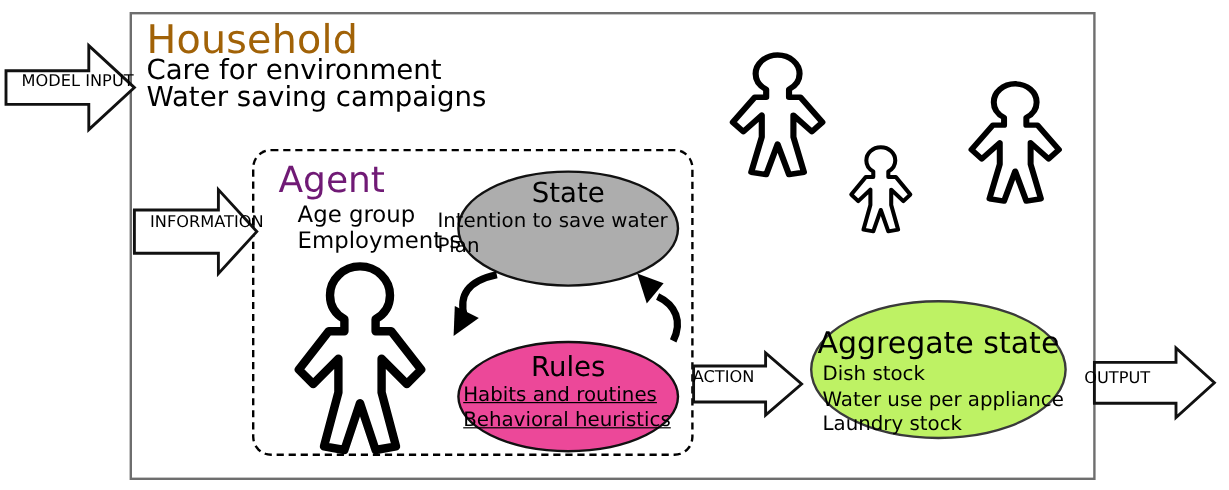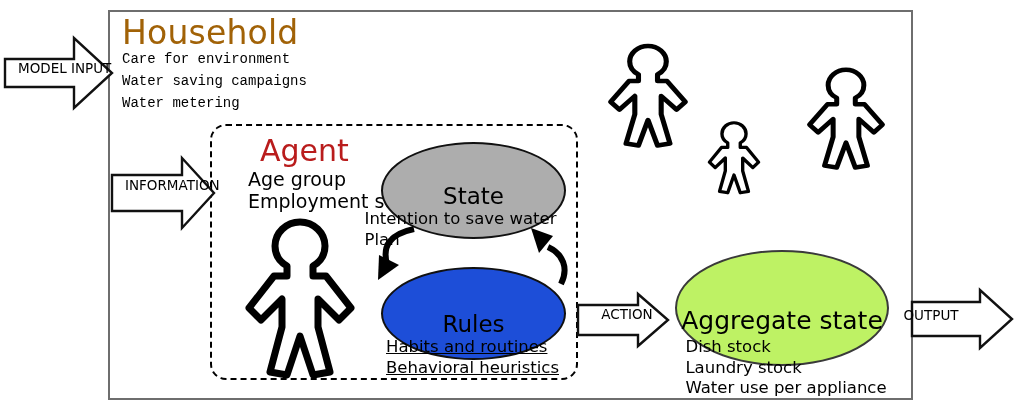--- a/index.html
+++ b/index.html
@@ -33,46 +33,44 @@
     top: 14px;
     font-size: 33px;
     line-height: 38px;
     color: #a16207;
     letter-spacing: 0.2px;
     white-space: nowrap;
   }
   #household-list {
     left: 122px;
     top: 48px;
-    font-size: 14px;
+    font-size: 23px;
     line-height: 22px;
     color: #000;
     white-space: nowrap;
-    font-family: Liberation Mono, monospace;
   }
 
   
   #agent-box {
     left: 210px;
     top: 124px;
     width: 368px;
     height: 256px;
     border: 2px dashed #000;
     border-radius: 16px;
     box-sizing: border-box;
     background: transparent;
   }
   #agent-title {
     left: 232px;
     top: 134px;
     font-size: 30px;
     line-height: 34px;
-    color: #b91c1c;
-    white-space: nowrap;
-    margin-left: 28px;
+    color: #701a75;
+    white-space: nowrap;
   }
   #agent-list {
     left: 232px;
     top: 168px;
     font-size: 19px;
     line-height: 22px;
     color: #000;
     white-space: nowrap;
     margin-left: 16px;
   }
@@ -85,21 +83,20 @@
     display: flex;
     flex-direction: column;
     align-items: center;
   }
   .ellipse .etitle {
     font-size: 23px;
     line-height: 26px;
     color: #000;
     text-align: center;
     white-space: nowrap;
-    margin-top: 35px;
   }
   .ellipse .elist {
     font-size: 16.5px;
     line-height: 20.5px;
     color: #000;
     text-align: left;
     white-space: nowrap;
   }
 
   #state-ellipse {
@@ -107,24 +104,24 @@
     top: 142px;
     width: 185px;
     height: 97px;
     background: #adadad;
     padding-top: 4px;
   }
   #state-ellipse .elist { margin-left: -26px; }
 
   #rules-ellipse {
     left: 381px;
-    top: 267px;
+    top: 284px;
     width: 185px;
     height: 93px;
-    background: #1d4ed8;
+    background: #ec4899;
     padding-top: 7px;
   }
   #rules-ellipse .elist { margin-left: -2px; text-decoration: underline; }
 
   #aggregate-ellipse {
     left: 675px;
     top: 250px;
     width: 214px;
     height: 116px;
     background: #bef264;
@@ -145,21 +142,21 @@
   .arrow-label {
     position: absolute;
     color: #000;
     white-space: nowrap;
     text-align: center;
     padding-left: 12px;
   }
 
   #model-input-label { left: 6px; top: 60px; width: 92px; font-size: 13.5px; }
   #information-label { left: 113px; top: 177px; width: 76px; font-size: 13.5px; }
-  #action-label { left: 586px; top: 306px; width: 58px; font-size: 13.5px; }
+  #action-label { left: 562px; top: 306px; width: 58px; font-size: 13.5px; }
   #output-label { left: 888px; top: 307px; width: 62px; font-size: 13.5px; }
 
   
   .person-svg { position: absolute; overflow: visible; }
   .person-path {
     fill: #ffffff;
     stroke: #000;
     stroke-width: 7;
     stroke-linejoin: round;
     stroke-linecap: round;
@@ -174,21 +171,20 @@
 <body>
 
 <div id="canvas">
 
   <div class="abs" id="household-box"></div>
 
   <div class="abs" id="household-title">Household</div>
   <div class="abs" id="household-list">
     <div>Care for environment</div>
     <div>Water saving campaigns</div>
-    <div>Water metering</div>
   </div>
 
   <svg class="arrow-svg" style="left:2px; top:34px;" width="115" height="78" viewBox="0 0 115 78">
     <path class="arrow-path" d="M 3,25 L 72,25 L 72,4 L 110,39 L 72,74 L 72,53 L 3,53 Z"></path>
   </svg>
   <div class="arrow-label" id="model-input-label">MODEL INPUT</div>
 
   <div class="abs" id="agent-box"></div>
 
   <div class="abs" id="agent-title">Agent</div>
@@ -244,22 +240,22 @@
 
   <svg class="arrow-svg" style="left:576px; top:292px;" width="96" height="56" viewBox="0 0 96 56">
     <path class="arrow-path" d="M 2,13 L 62,13 L 62,2 L 92,28 L 62,54 L 62,43 L 2,43 Z"></path>
   </svg>
   <div class="arrow-label" id="action-label">ACTION</div>
 
   <div class="abs ellipse" id="aggregate-ellipse">
     <div class="etitle">Aggregate state</div>
     <div class="elist">
       <div>Dish stock</div>
+      <div>Water use per appliance</div>
       <div>Laundry stock</div>
-      <div>Water use per appliance</div>
     </div>
   </div>
 
   <svg class="arrow-svg" style="left:910px; top:288px;" width="106" height="62" viewBox="0 0 106 62">
     <path class="arrow-path" d="M 2,14 L 70,14 L 70,2 L 102,31 L 70,60 L 70,48 L 2,48 Z"></path>
   </svg>
   <div class="arrow-label" id="output-label">OUTPUT</div>
 
   <svg class="person-svg" style="left:607px; top:42px;" width="82" height="108" viewBox="0 0 112 166" preserveAspectRatio="none">
     <path class="person-path" d="M 56,6

